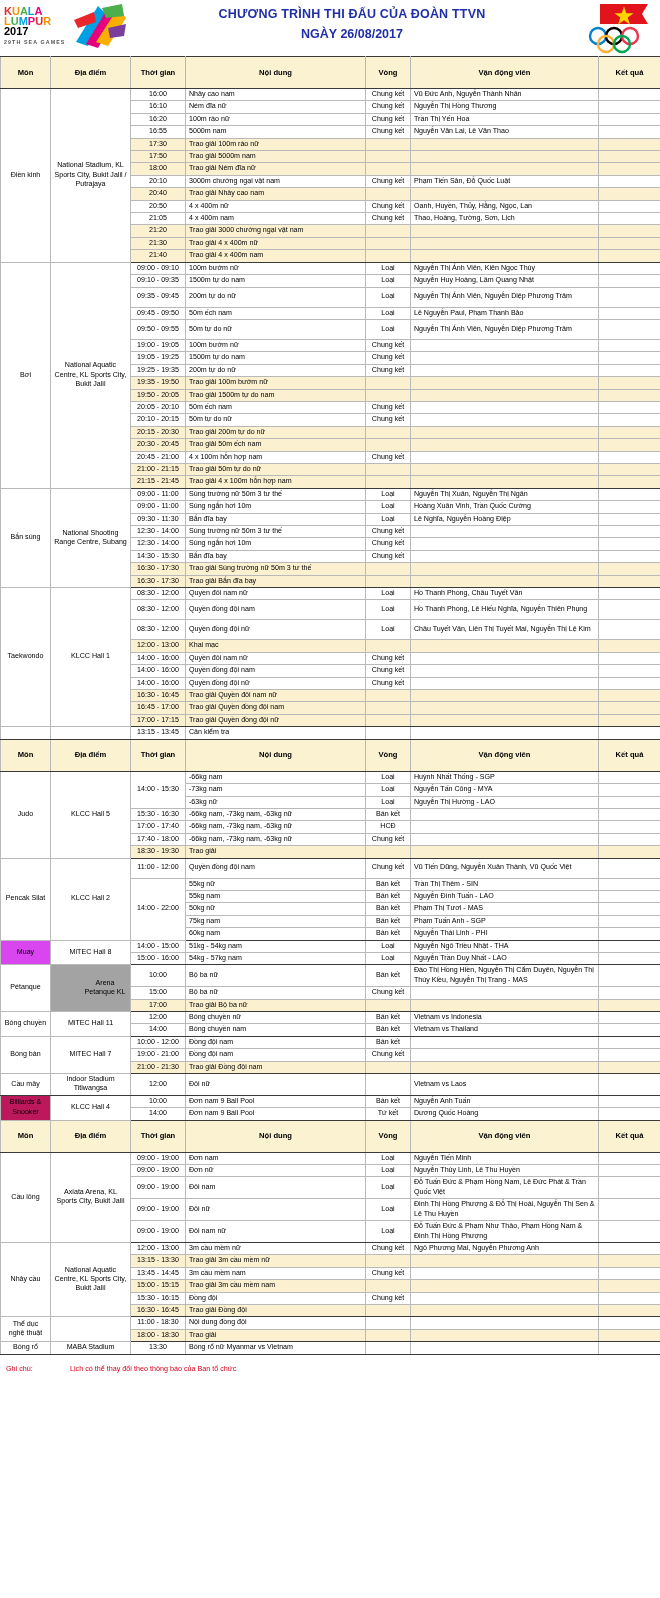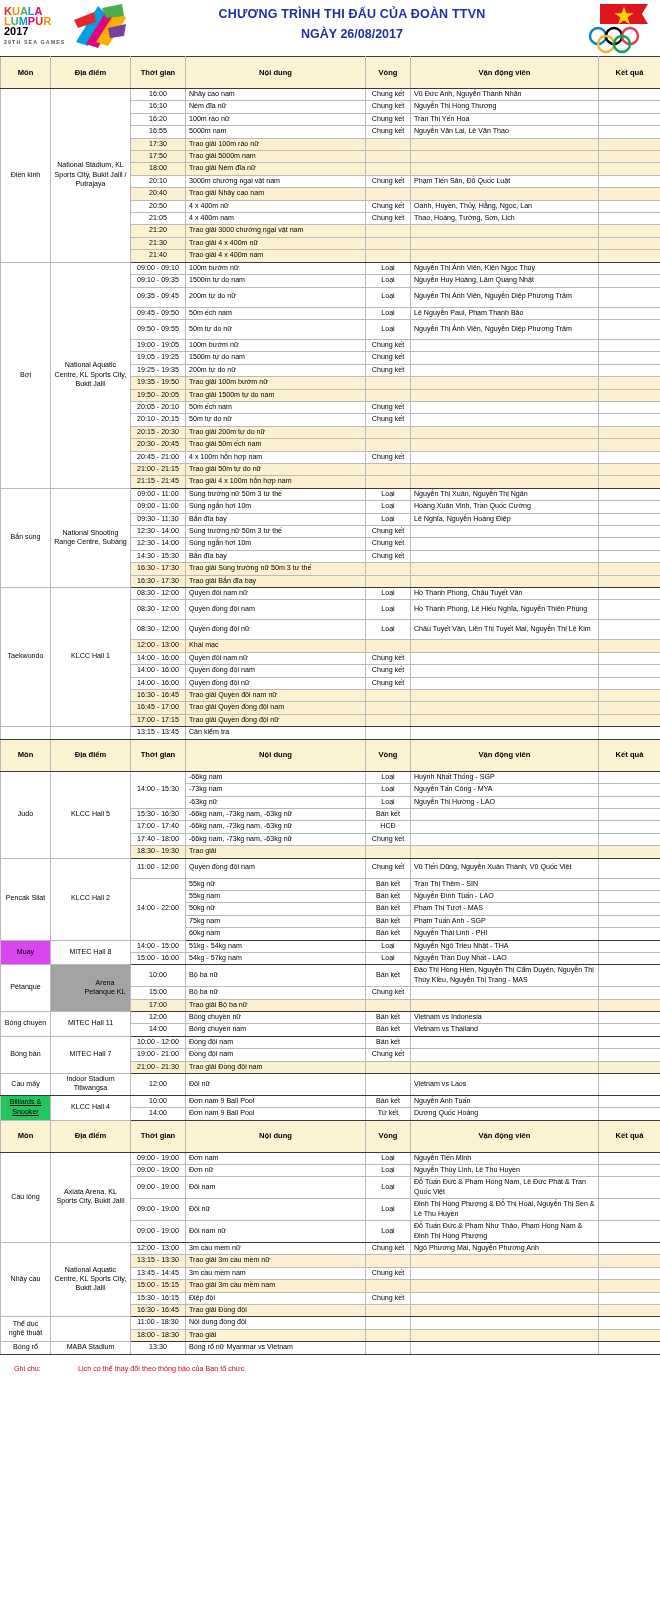--- a/index.html
+++ b/index.html
@@ -70,21 +70,21 @@
   td.c-round { text-align:center; }
   td.c-ath   { text-align:left; }
   td.c-res   { text-align:left; }
 
   
   td.vsep-l { border-left:1.1px solid #3a3a3a; }
   td.vsep-r { border-right:1.1px solid #3a3a3a; }
 
   .foot {
     margin-top:9px; padding-left:6px;
-    font-size:7.2px; color:#d0021b;margin-left:8px;
+    font-size:7.2px; color:#d0021b;
   }
   .foot .lbl { display:inline-block; width:62px; }
   .foot .txt { }
 
   
   .kl-text { position:absolute; left:0; top:4px; font-weight:bold; line-height:10px; }
   .kl-l1 { font-size:11px; letter-spacing:0px; }
   .kl-l2 { font-size:11px; }
   .kl-l3 { font-size:11px; color:#000; }
   .kl-l4 { font-size:5.3px; letter-spacing:1.1px; color:#555; margin-top:1px; }
@@ -693,21 +693,21 @@
         <tr class="blockstart blockend">
           <td class="c-mon vsep-l" rowspan="1" style="background: rgb(255, 255, 255);">Cầu mây</td>
           <td class="c-venue" rowspan="1" style="background: rgb(255, 255, 255);">Indoor Stadium Titiwangsa</td>
           <td class="c-time vsep-r">12:00</td>
           <td class="c-event vsep-l">Đôi nữ</td>
           <td class="c-round vsep-r"></td>
           <td class="c-ath vsep-l">Vietnam vs Laos</td>
           <td class="c-res vsep-r"></td>
         </tr>
         <tr class="blockstart">
-          <td class="c-mon vsep-l" rowspan="2" style="background: #22c55e; text-decoration: underline;">Billiards &amp; Snooker</td>
+          <td class="c-mon vsep-l" rowspan="2" style="background: #be185d;">Billiards &amp; Snooker</td>
           <td class="c-venue" rowspan="2" style="background: rgb(255, 255, 255);">KLCC Hall 4</td>
           <td class="c-time vsep-r">10:00</td>
           <td class="c-event vsep-l">Đơn nam 9 Ball Pool</td>
           <td class="c-round vsep-r">Bán kết</td>
           <td class="c-ath vsep-l">Nguyễn Anh Tuấn</td>
           <td class="c-res vsep-r"></td>
         </tr>
         <tr class="blockend">
           <td class="c-time vsep-r">14:00</td>
           <td class="c-event vsep-l">Đơn nam 9 Ball Pool</td>
@@ -786,21 +786,21 @@
         </tr>
         <tr class="award">
           <td class="c-time vsep-r">15:00 - 15:15</td>
           <td class="c-event vsep-l">Trao giải 3m cầu mềm nam</td>
           <td class="c-round vsep-r"></td>
           <td class="c-ath vsep-l"></td>
           <td class="c-res vsep-r"></td>
         </tr>
         <tr>
           <td class="c-time vsep-r">15:30 - 16:15</td>
-          <td class="c-event vsep-l">Điệp đội</td>
+          <td class="c-event vsep-l">Đồng đội</td>
           <td class="c-round vsep-r">Chung kết</td>
           <td class="c-ath vsep-l"></td>
           <td class="c-res vsep-r"></td>
         </tr>
         <tr class="award blockend">
           <td class="c-time vsep-r">16:30 - 16:45</td>
           <td class="c-event vsep-l">Trao giải Đồng đội</td>
           <td class="c-round vsep-r"></td>
           <td class="c-ath vsep-l"></td>
           <td class="c-res vsep-r"></td>

